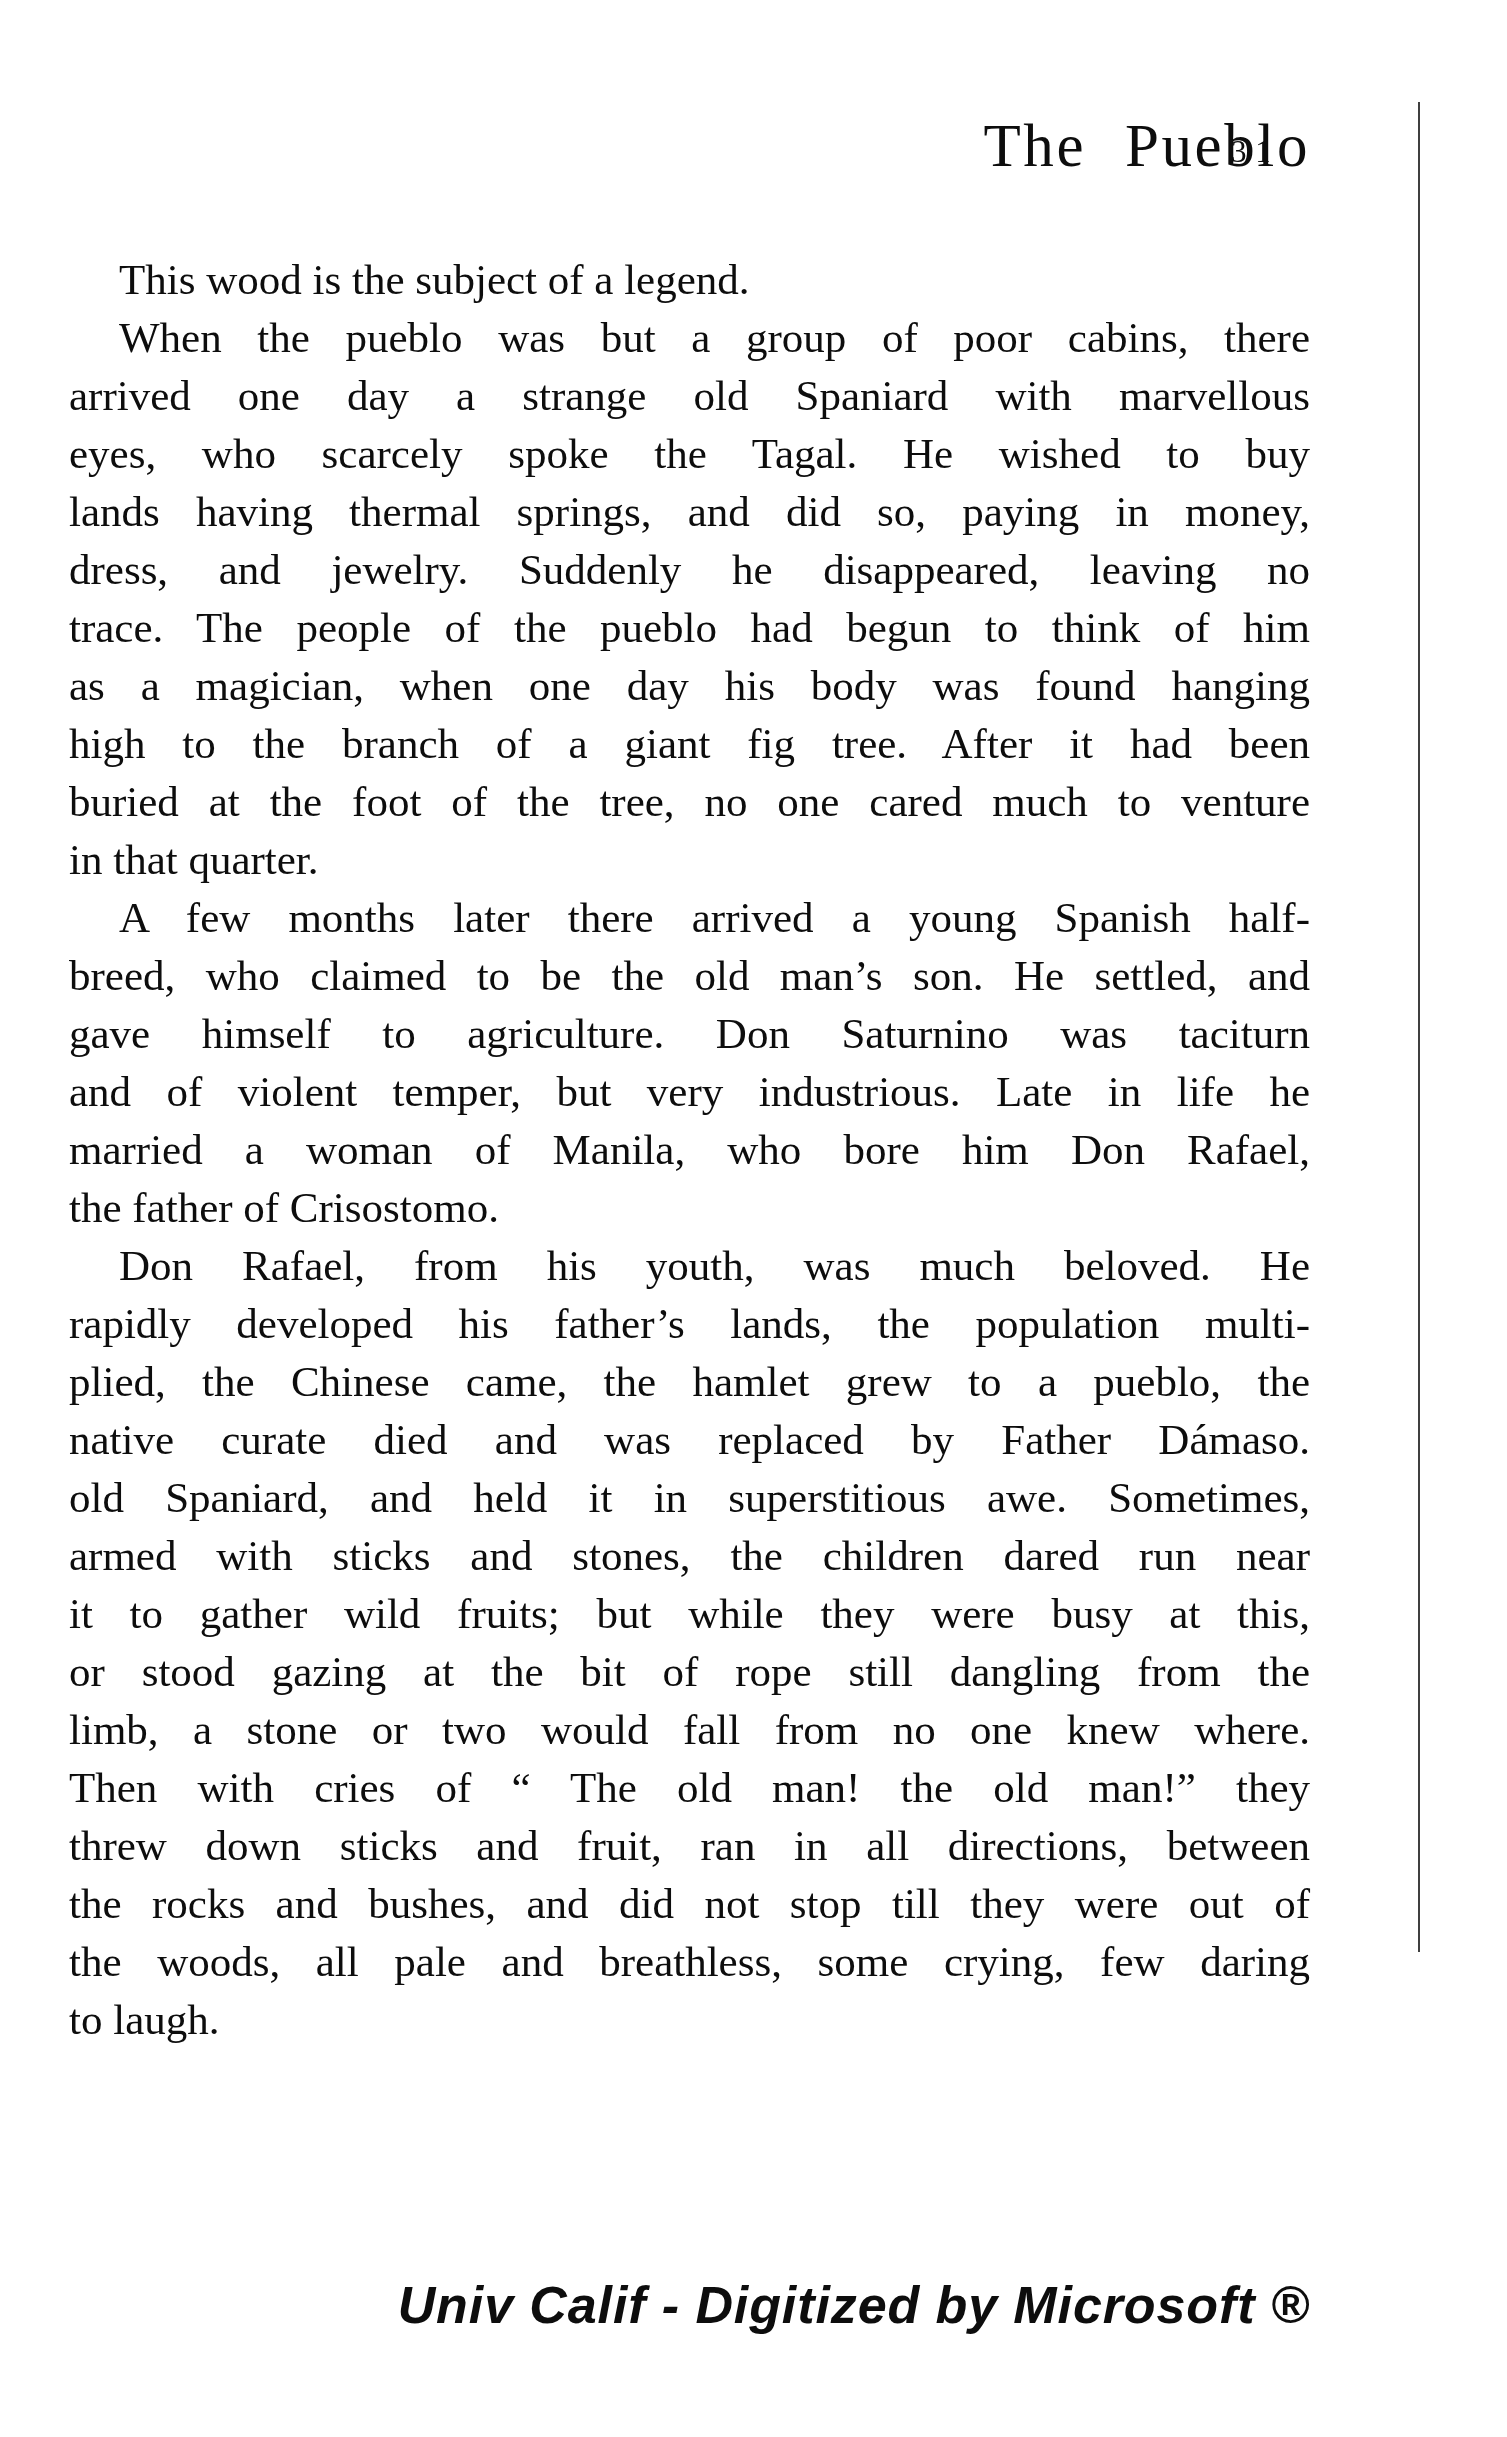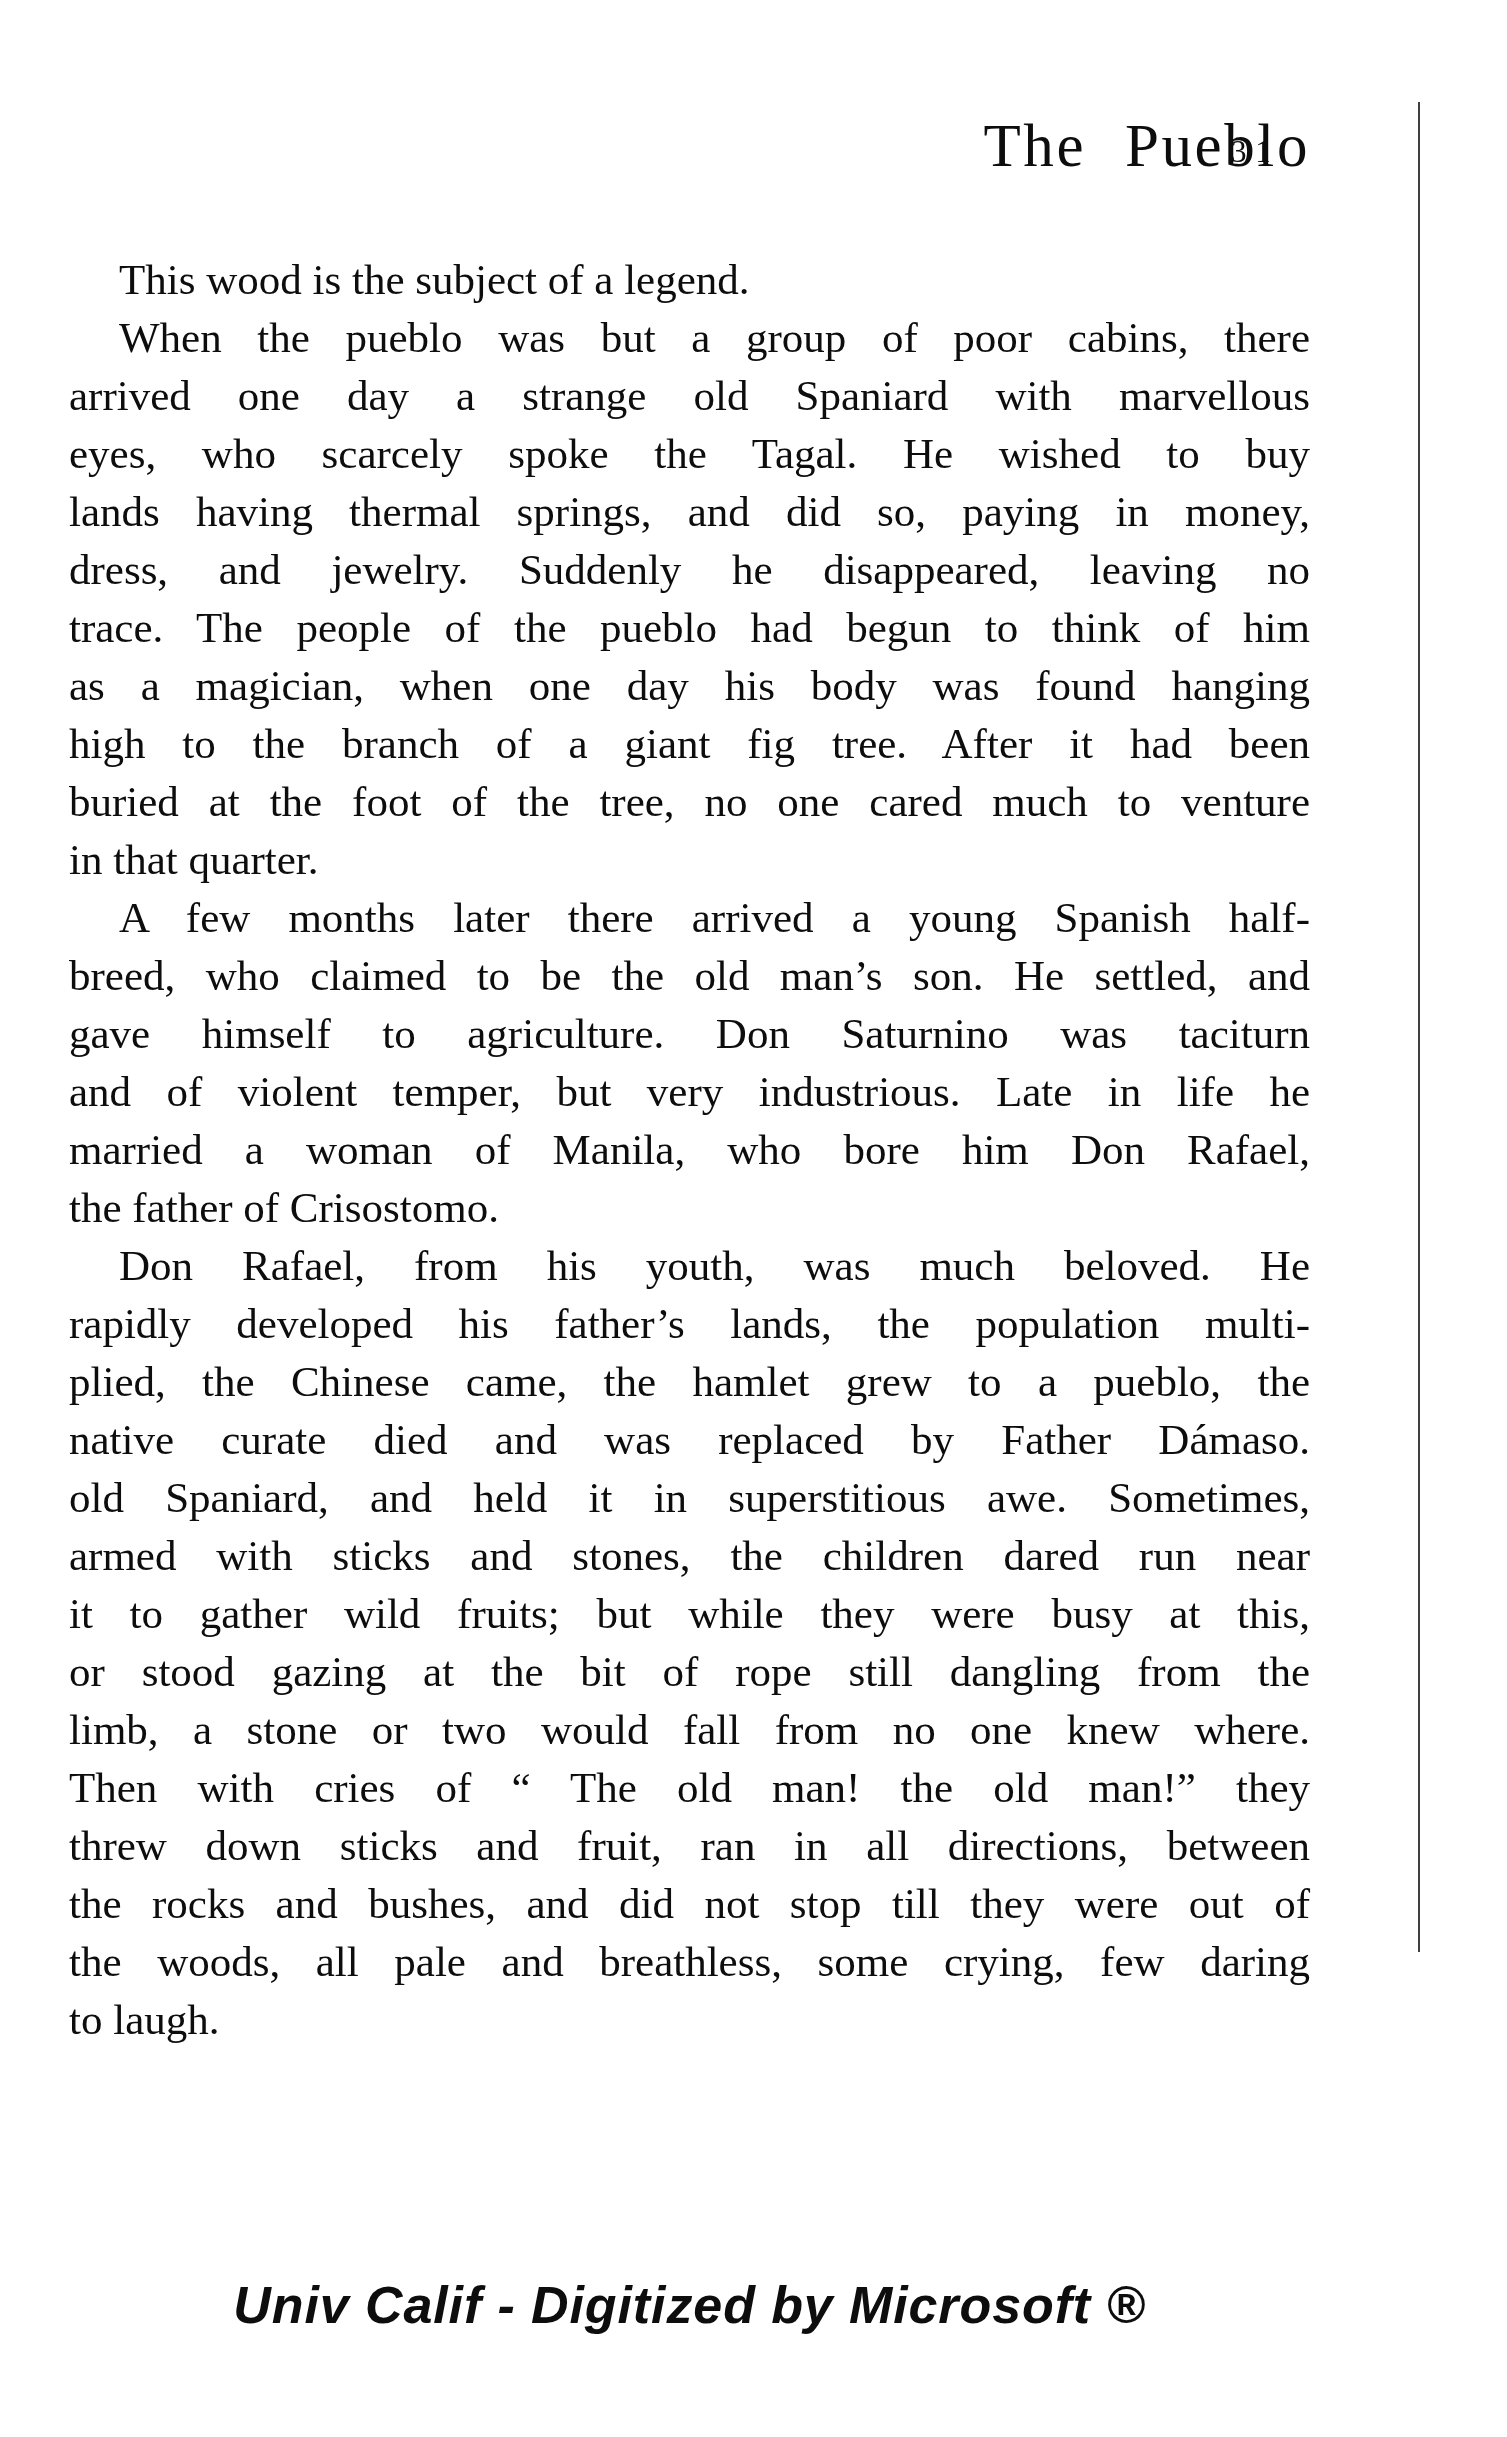--- a/index.html
+++ b/index.html
@@ -47,21 +47,21 @@
     text-align-last: justify;
     white-space: normal;
   }
   .line.indent { text-indent: 50px; }
   .line.last { text-align-last: left; }
   .footer {
     position: absolute;
     top: 2274px;
     left: 69px;
     width: 1241px;
-    text-align: center;
+    text-align: right;
     font-family: "Liberation Sans", sans-serif;
     font-style: italic;
     font-weight: bold;
     font-size: 52px;
     line-height: 62px;
     letter-spacing: 0.9px;
     white-space: nowrap;
   }
   .scan-artifact-line {
     position: absolute;

